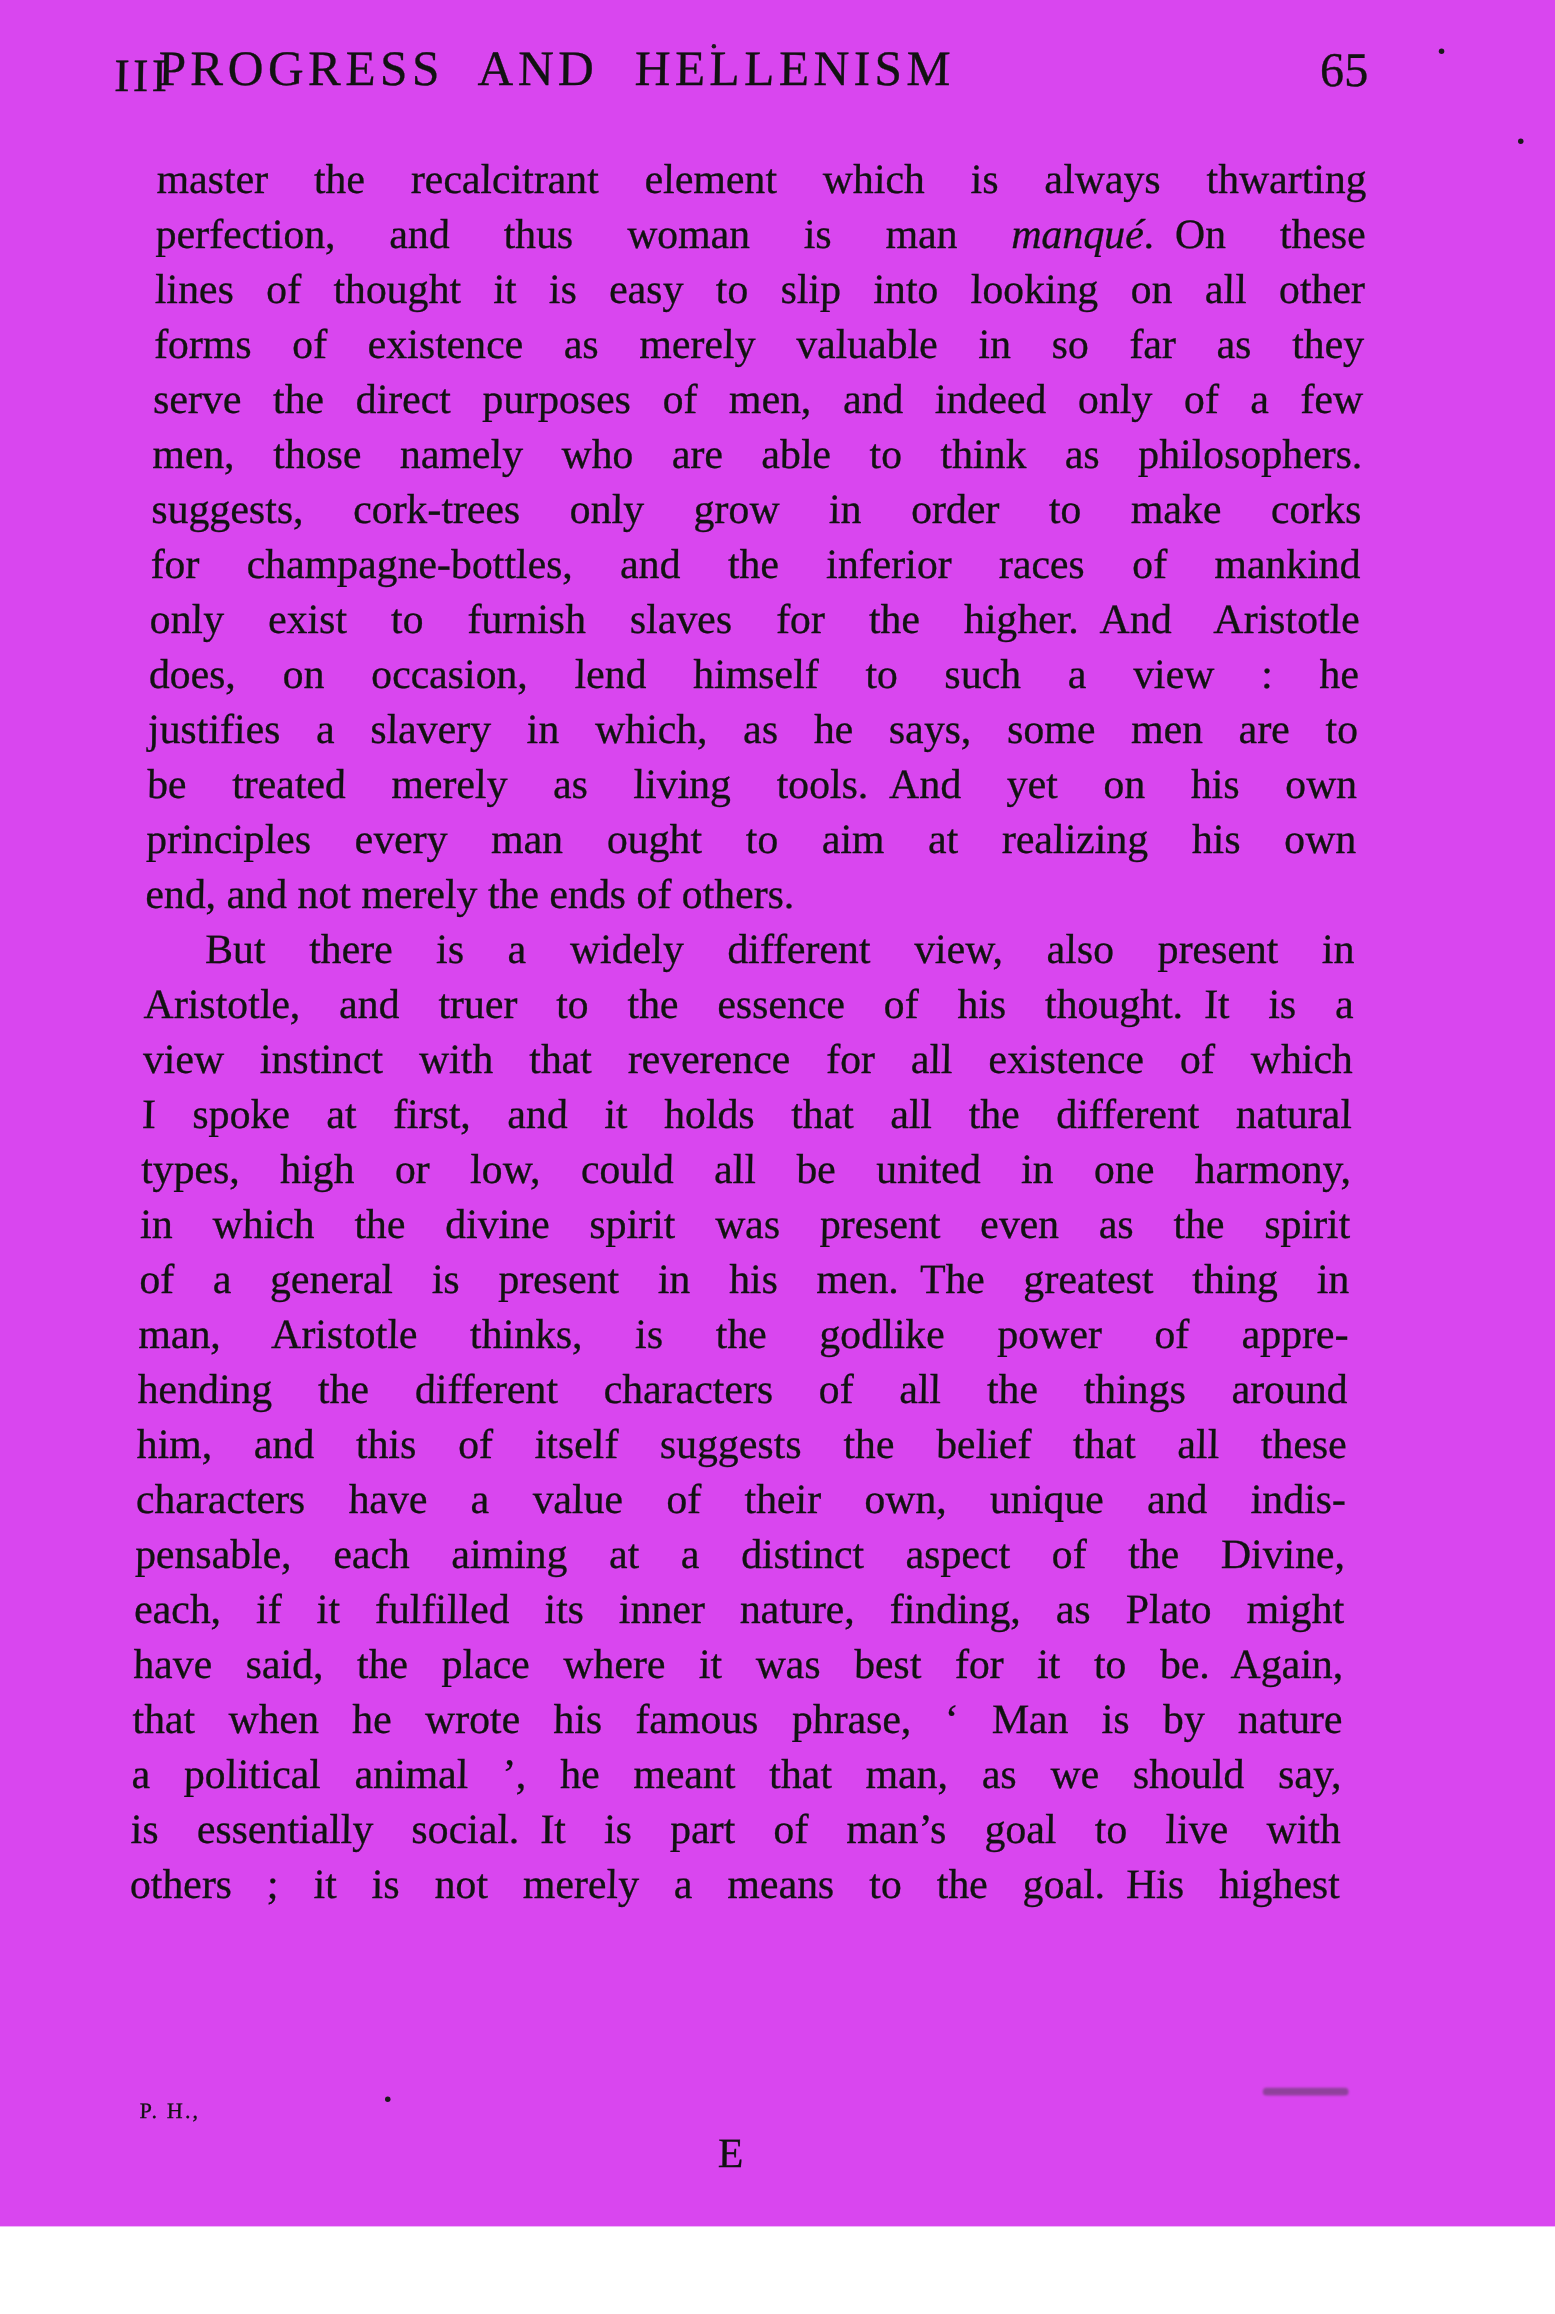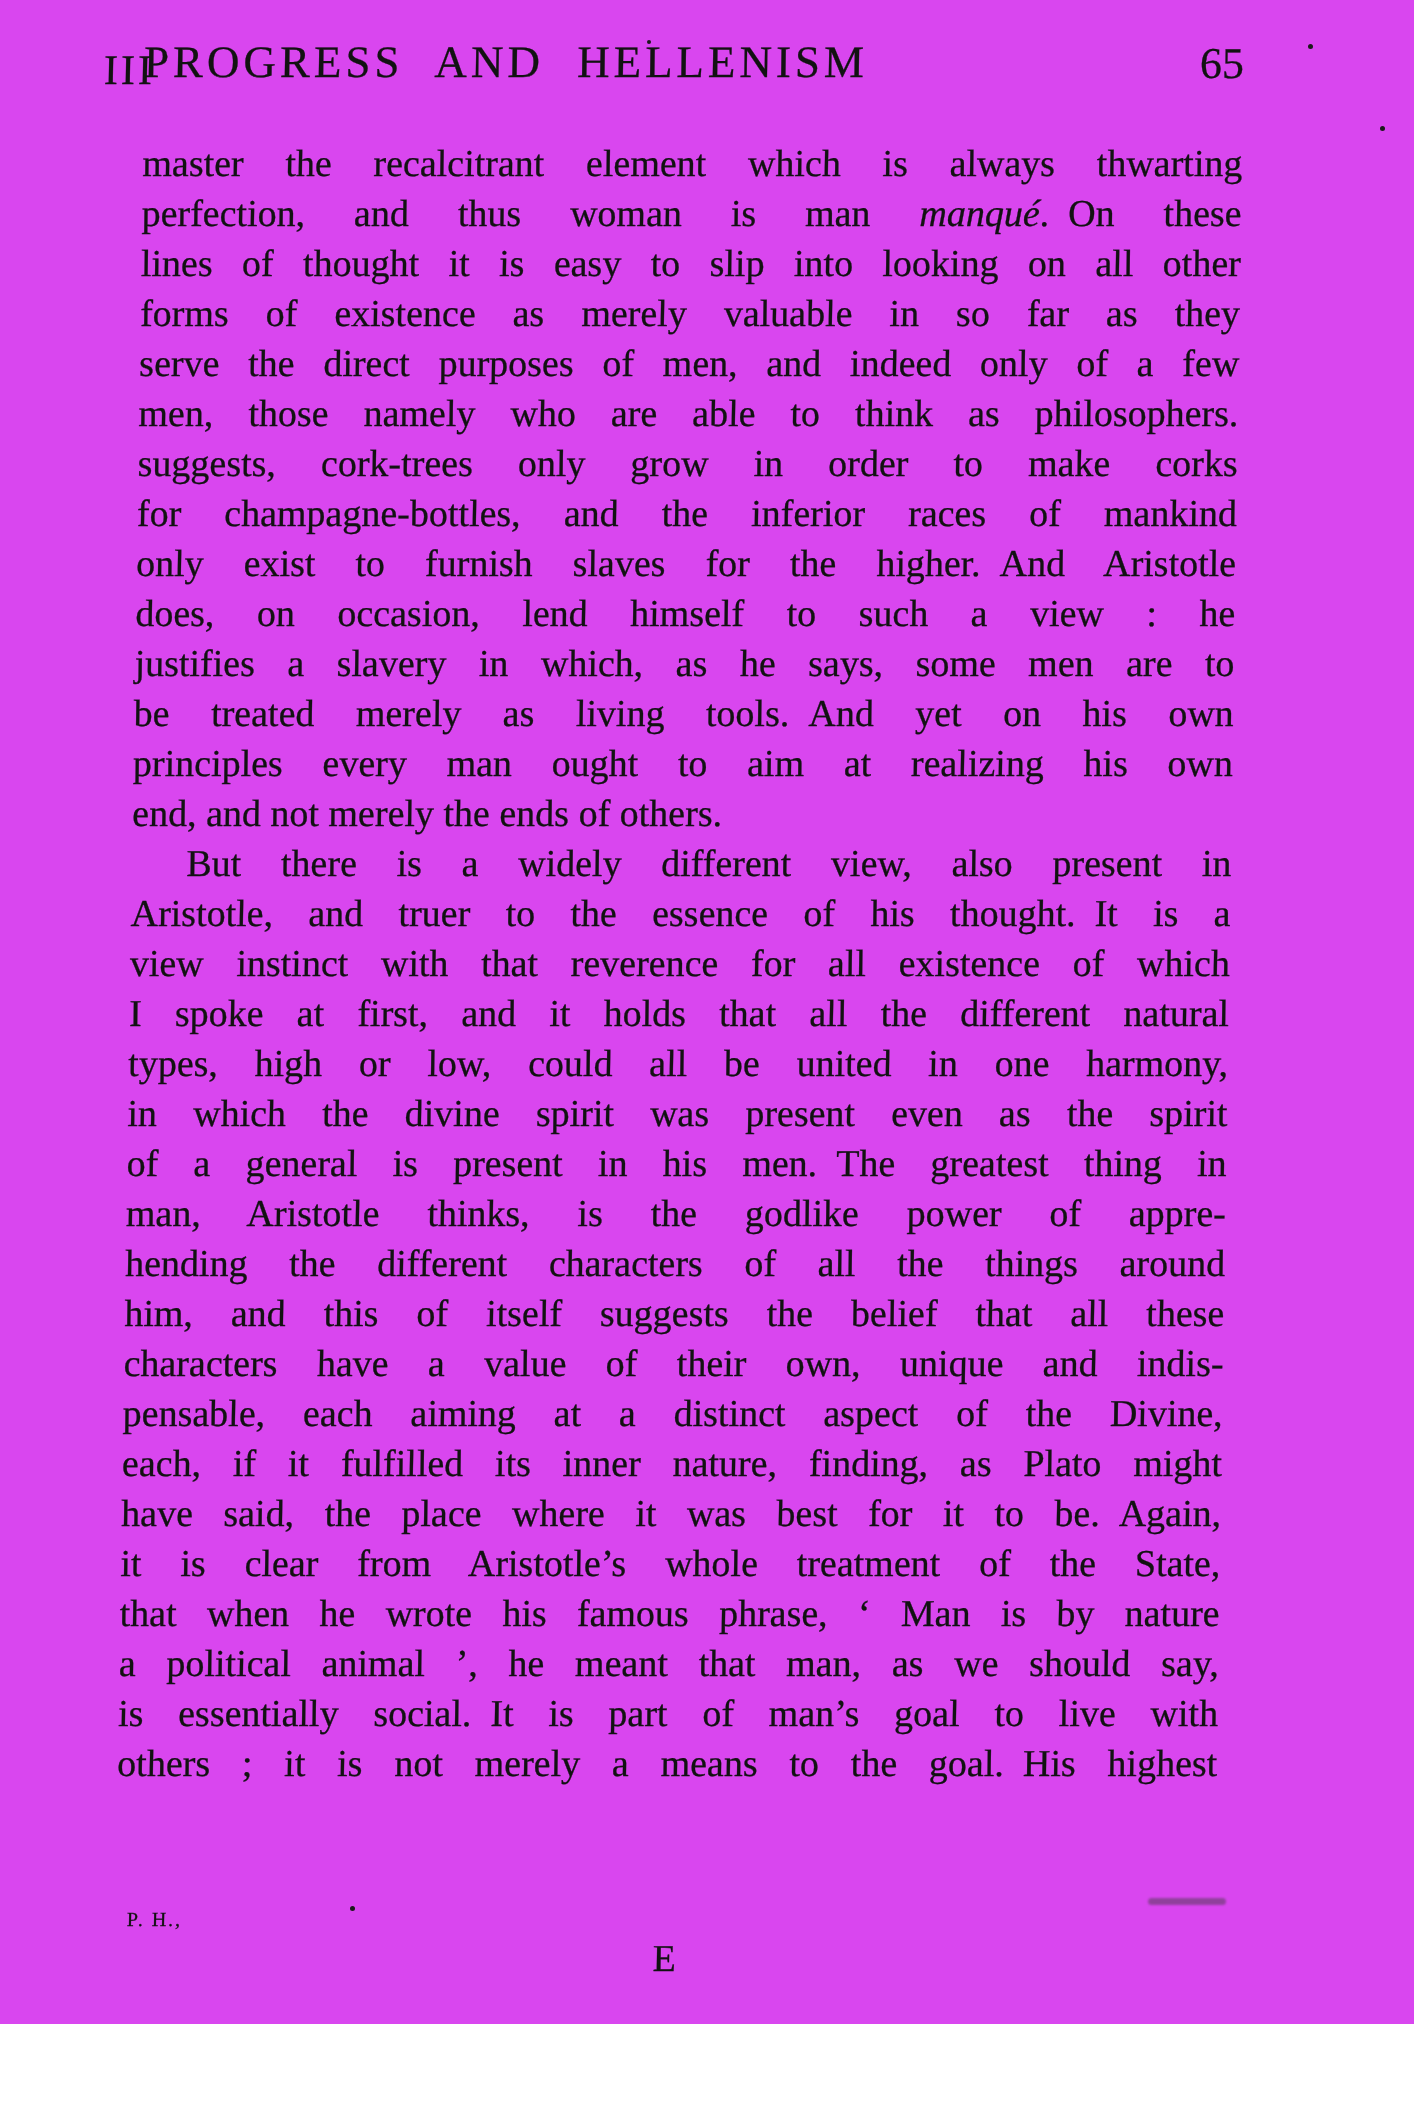--- a/index.html
+++ b/index.html
@@ -137,21 +137,20 @@
         <div class="line">types, high or low, could all be united in one harmony,</div>
         <div class="line">in which the divine spirit was present even as the spirit</div>
         <div class="line">of a general is present in his men. The greatest thing in</div>
         <div class="line">man, Aristotle thinks, is the godlike power of appre-</div>
         <div class="line">hending the different characters of all the things around</div>
         <div class="line">him, and this of itself suggests the belief that all these</div>
         <div class="line">characters have a value of their own, unique and indis-</div>
         <div class="line">pensable, each aiming at a distinct aspect of the Divine,</div>
         <div class="line">each, if it fulfilled its inner nature, finding, as Plato might</div>
         <div class="line">have said, the place where it was best for it to be. Again,</div>
-        <div class="line">it is clear from Aristotle’s whole treatment of the State,</div>
         <div class="line">that when he wrote his famous phrase, ‘ Man is by nature</div>
         <div class="line">a political animal ’, he meant that man, as we should say,</div>
         <div class="line">is essentially social. It is part of man’s goal to live with</div>
         <div class="line">others ; it is not merely a means to the goal. His highest</div>
       </div>
 
     <div class="footer-left">P. H.,</div>
     <div class="footer-signature">E</div>
   </div>
 

